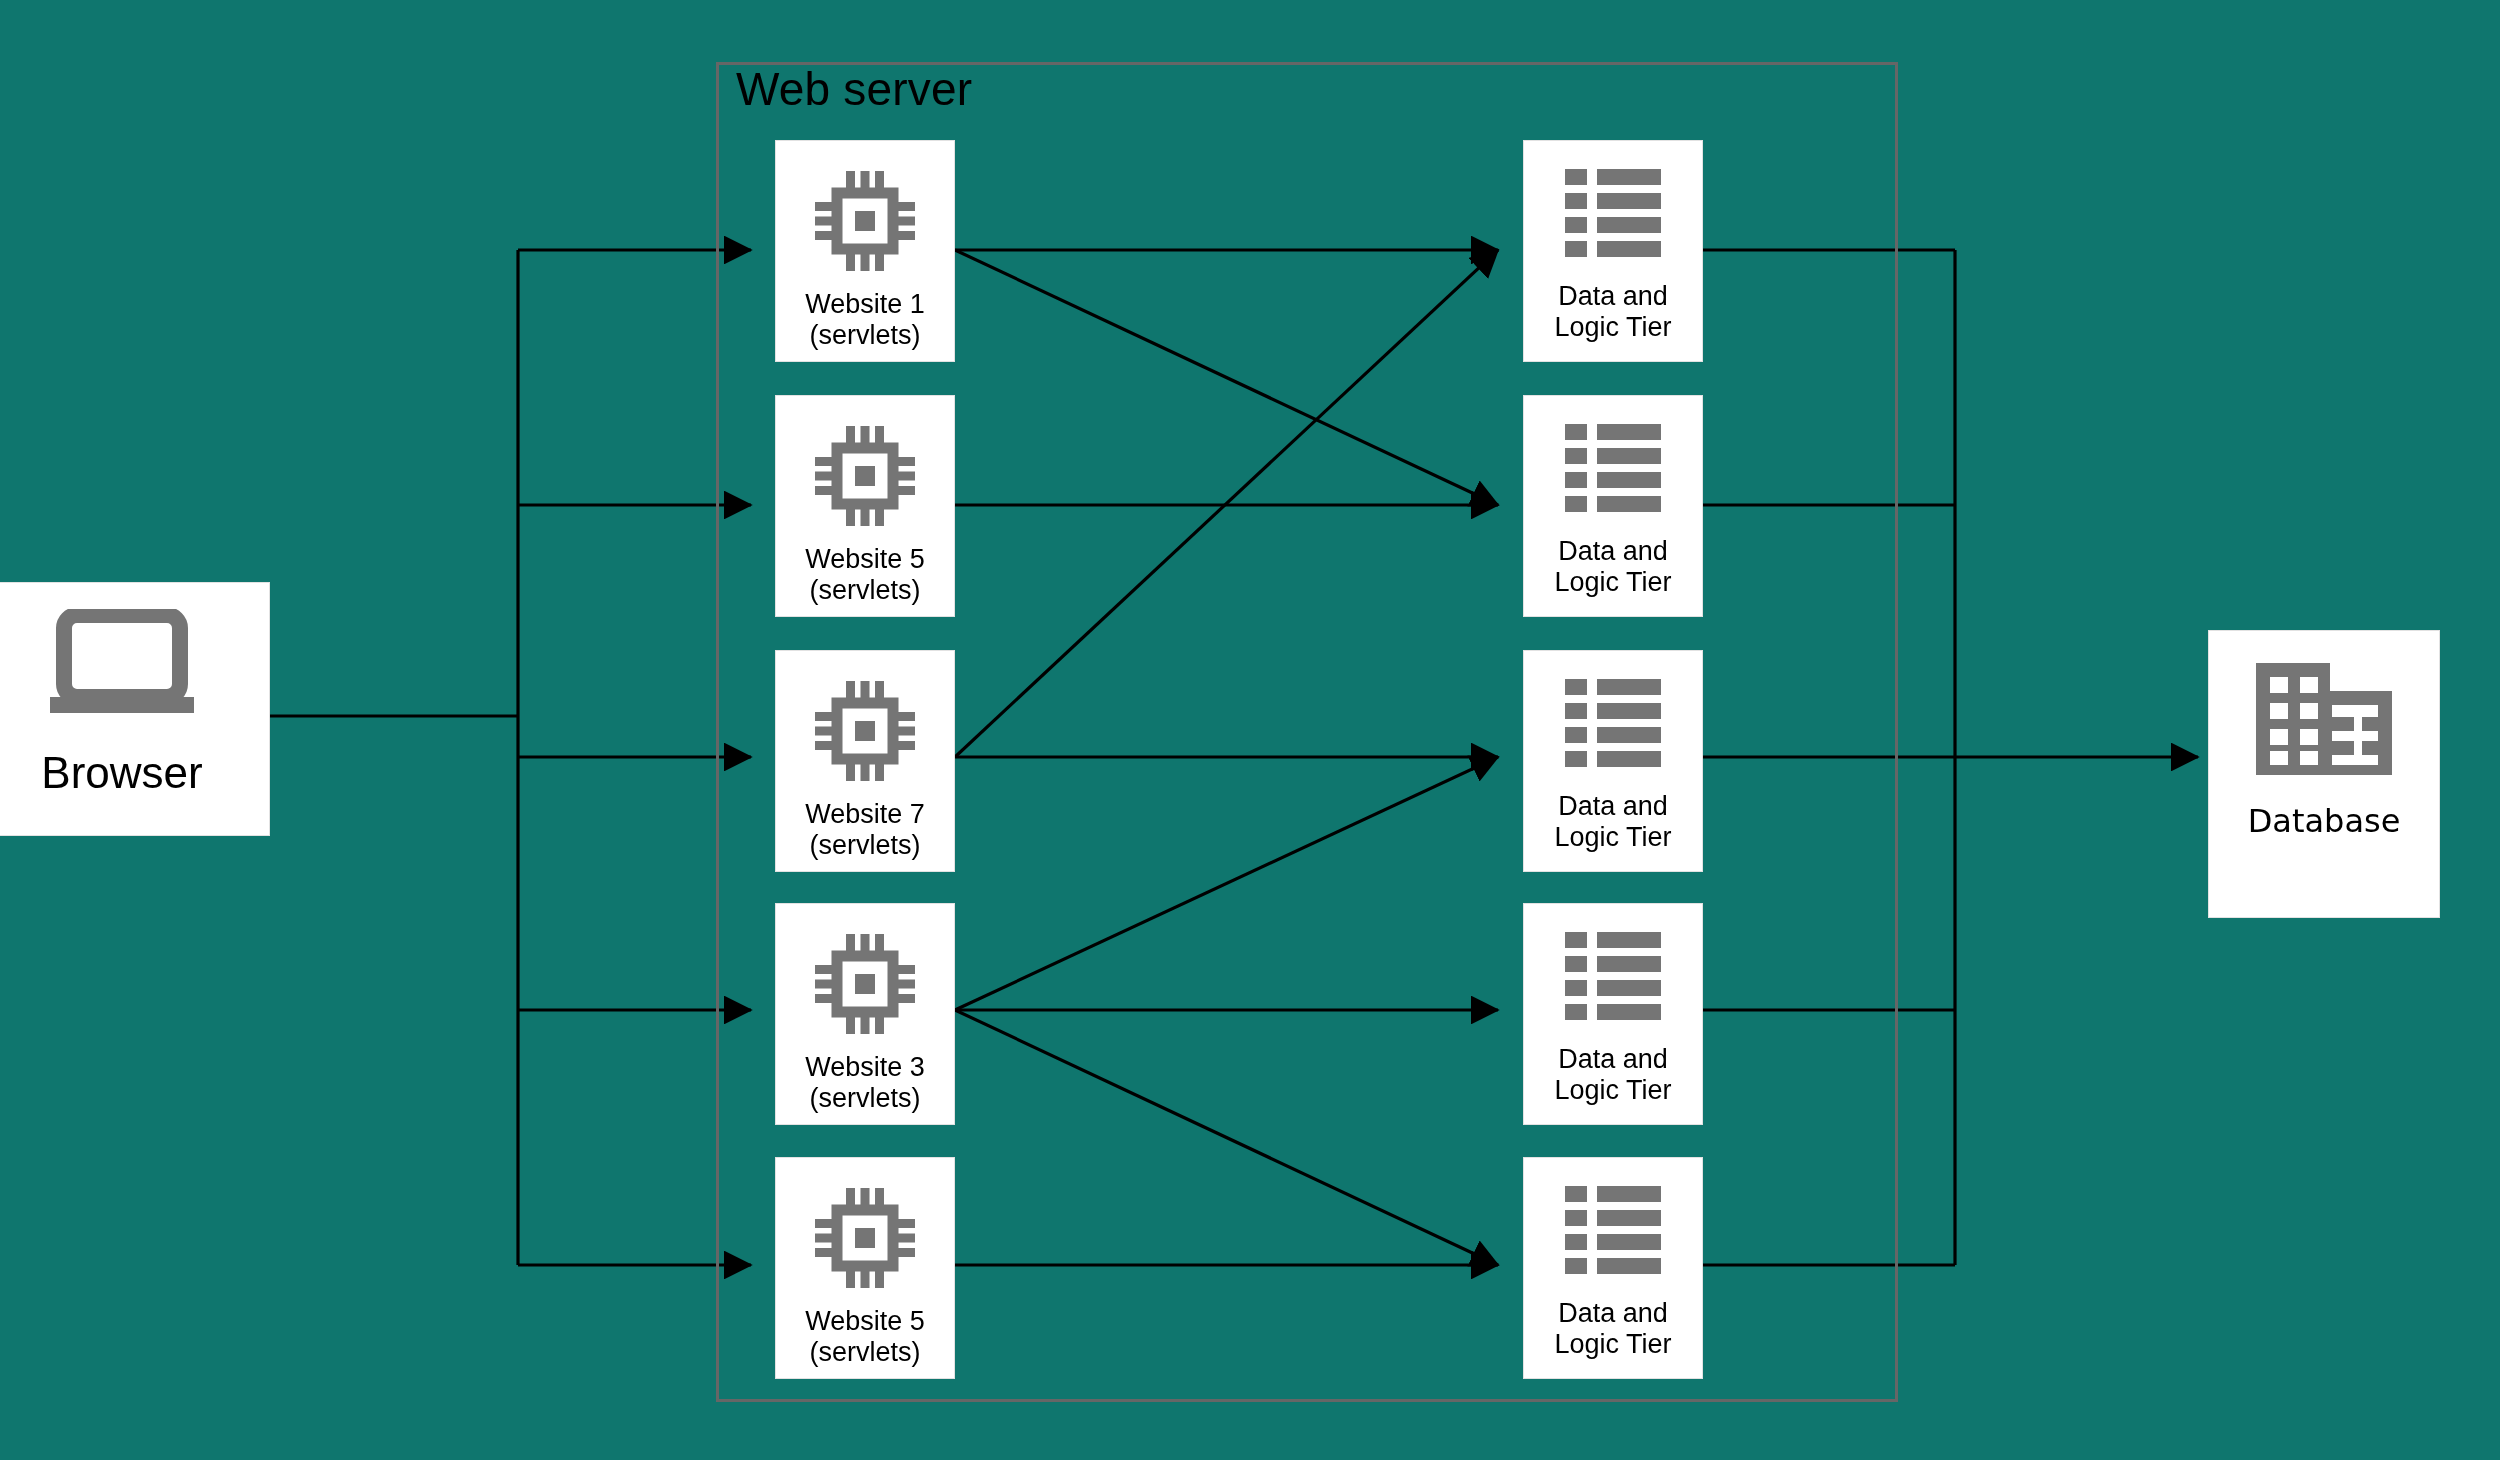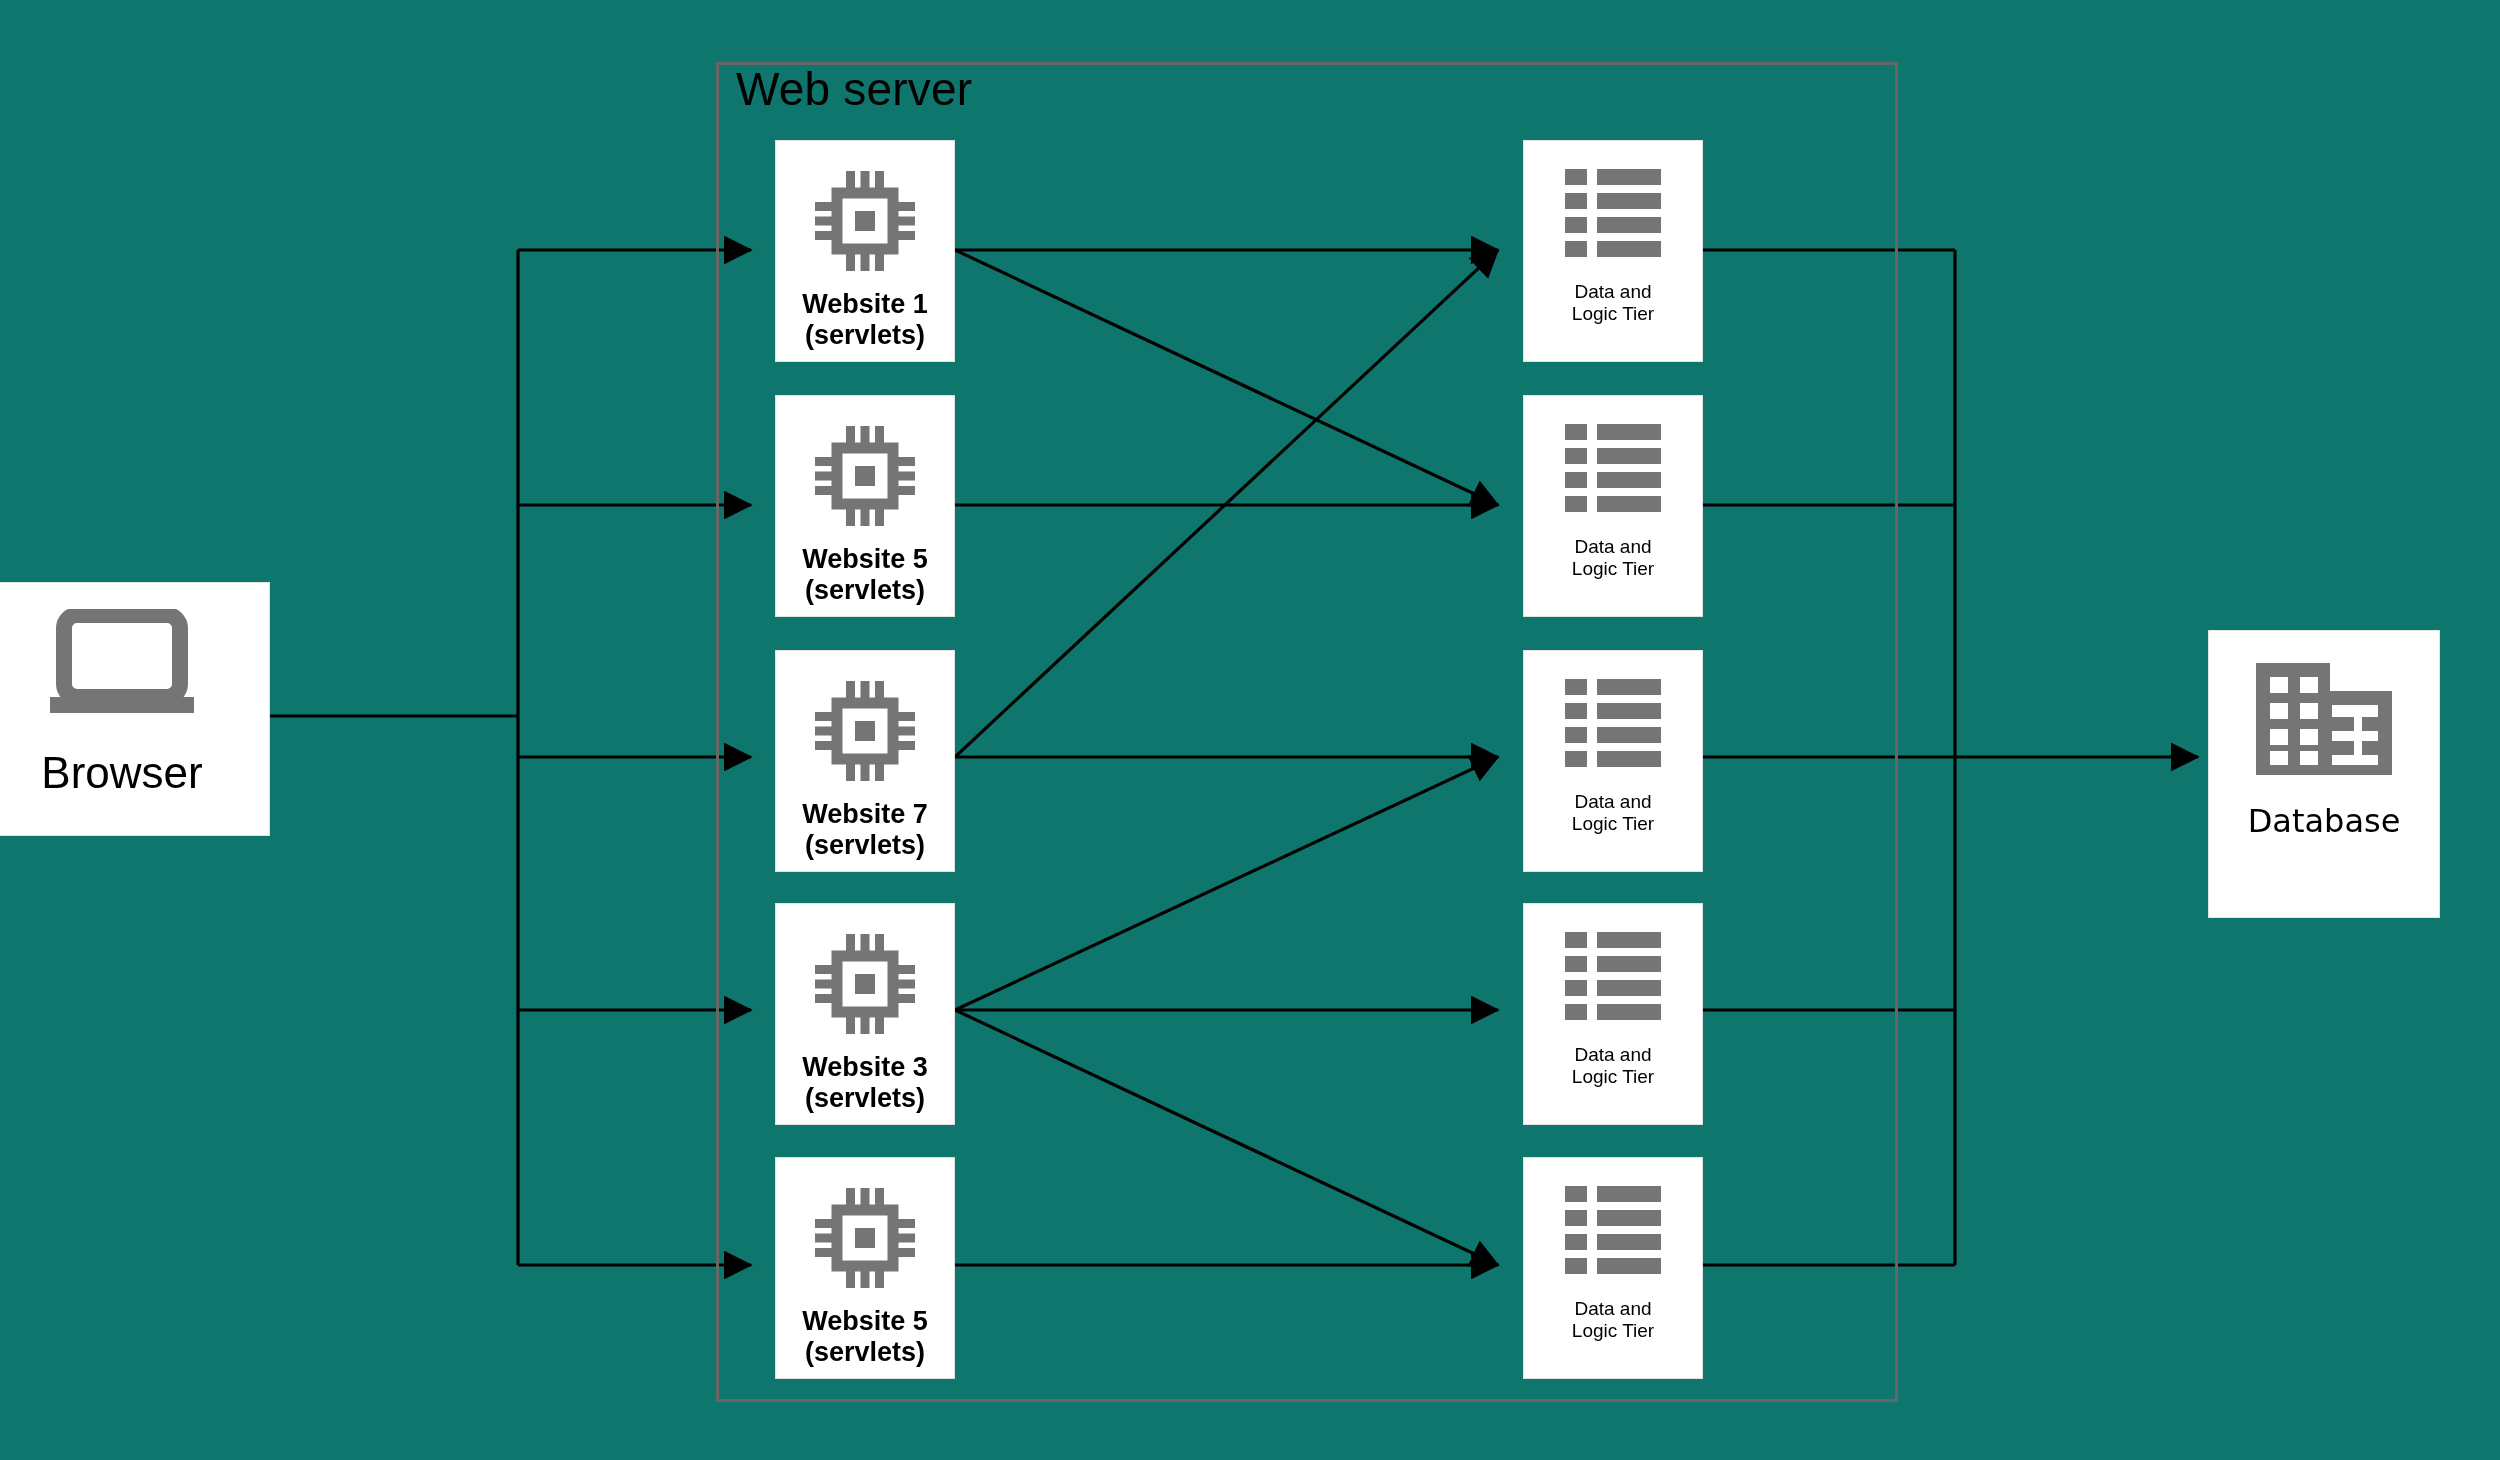--- a/index.html
+++ b/index.html
@@ -70,32 +70,31 @@
   
   .website-card {
     width: 180px;
     height: 222px;
     left: 775px;
     padding-top: 26px;
   }
   .website-card .card-label {
     font-size: 27px;
     margin-top: 14px;
-    font-weight: bold;
   }
 
   
   .dlt-card {
     width: 180px;
     height: 222px;
     left: 1523px;
     padding-top: 26px;
   }
   .dlt-card .card-label {
-    font-size: 19px;
+    font-size: 27px;
     margin-top: 22px;
   }
 
   
   .browser-card {
     left: -26px;
     top: 582px;
     width: 296px;
     height: 254px;
     padding-top: 26px;

